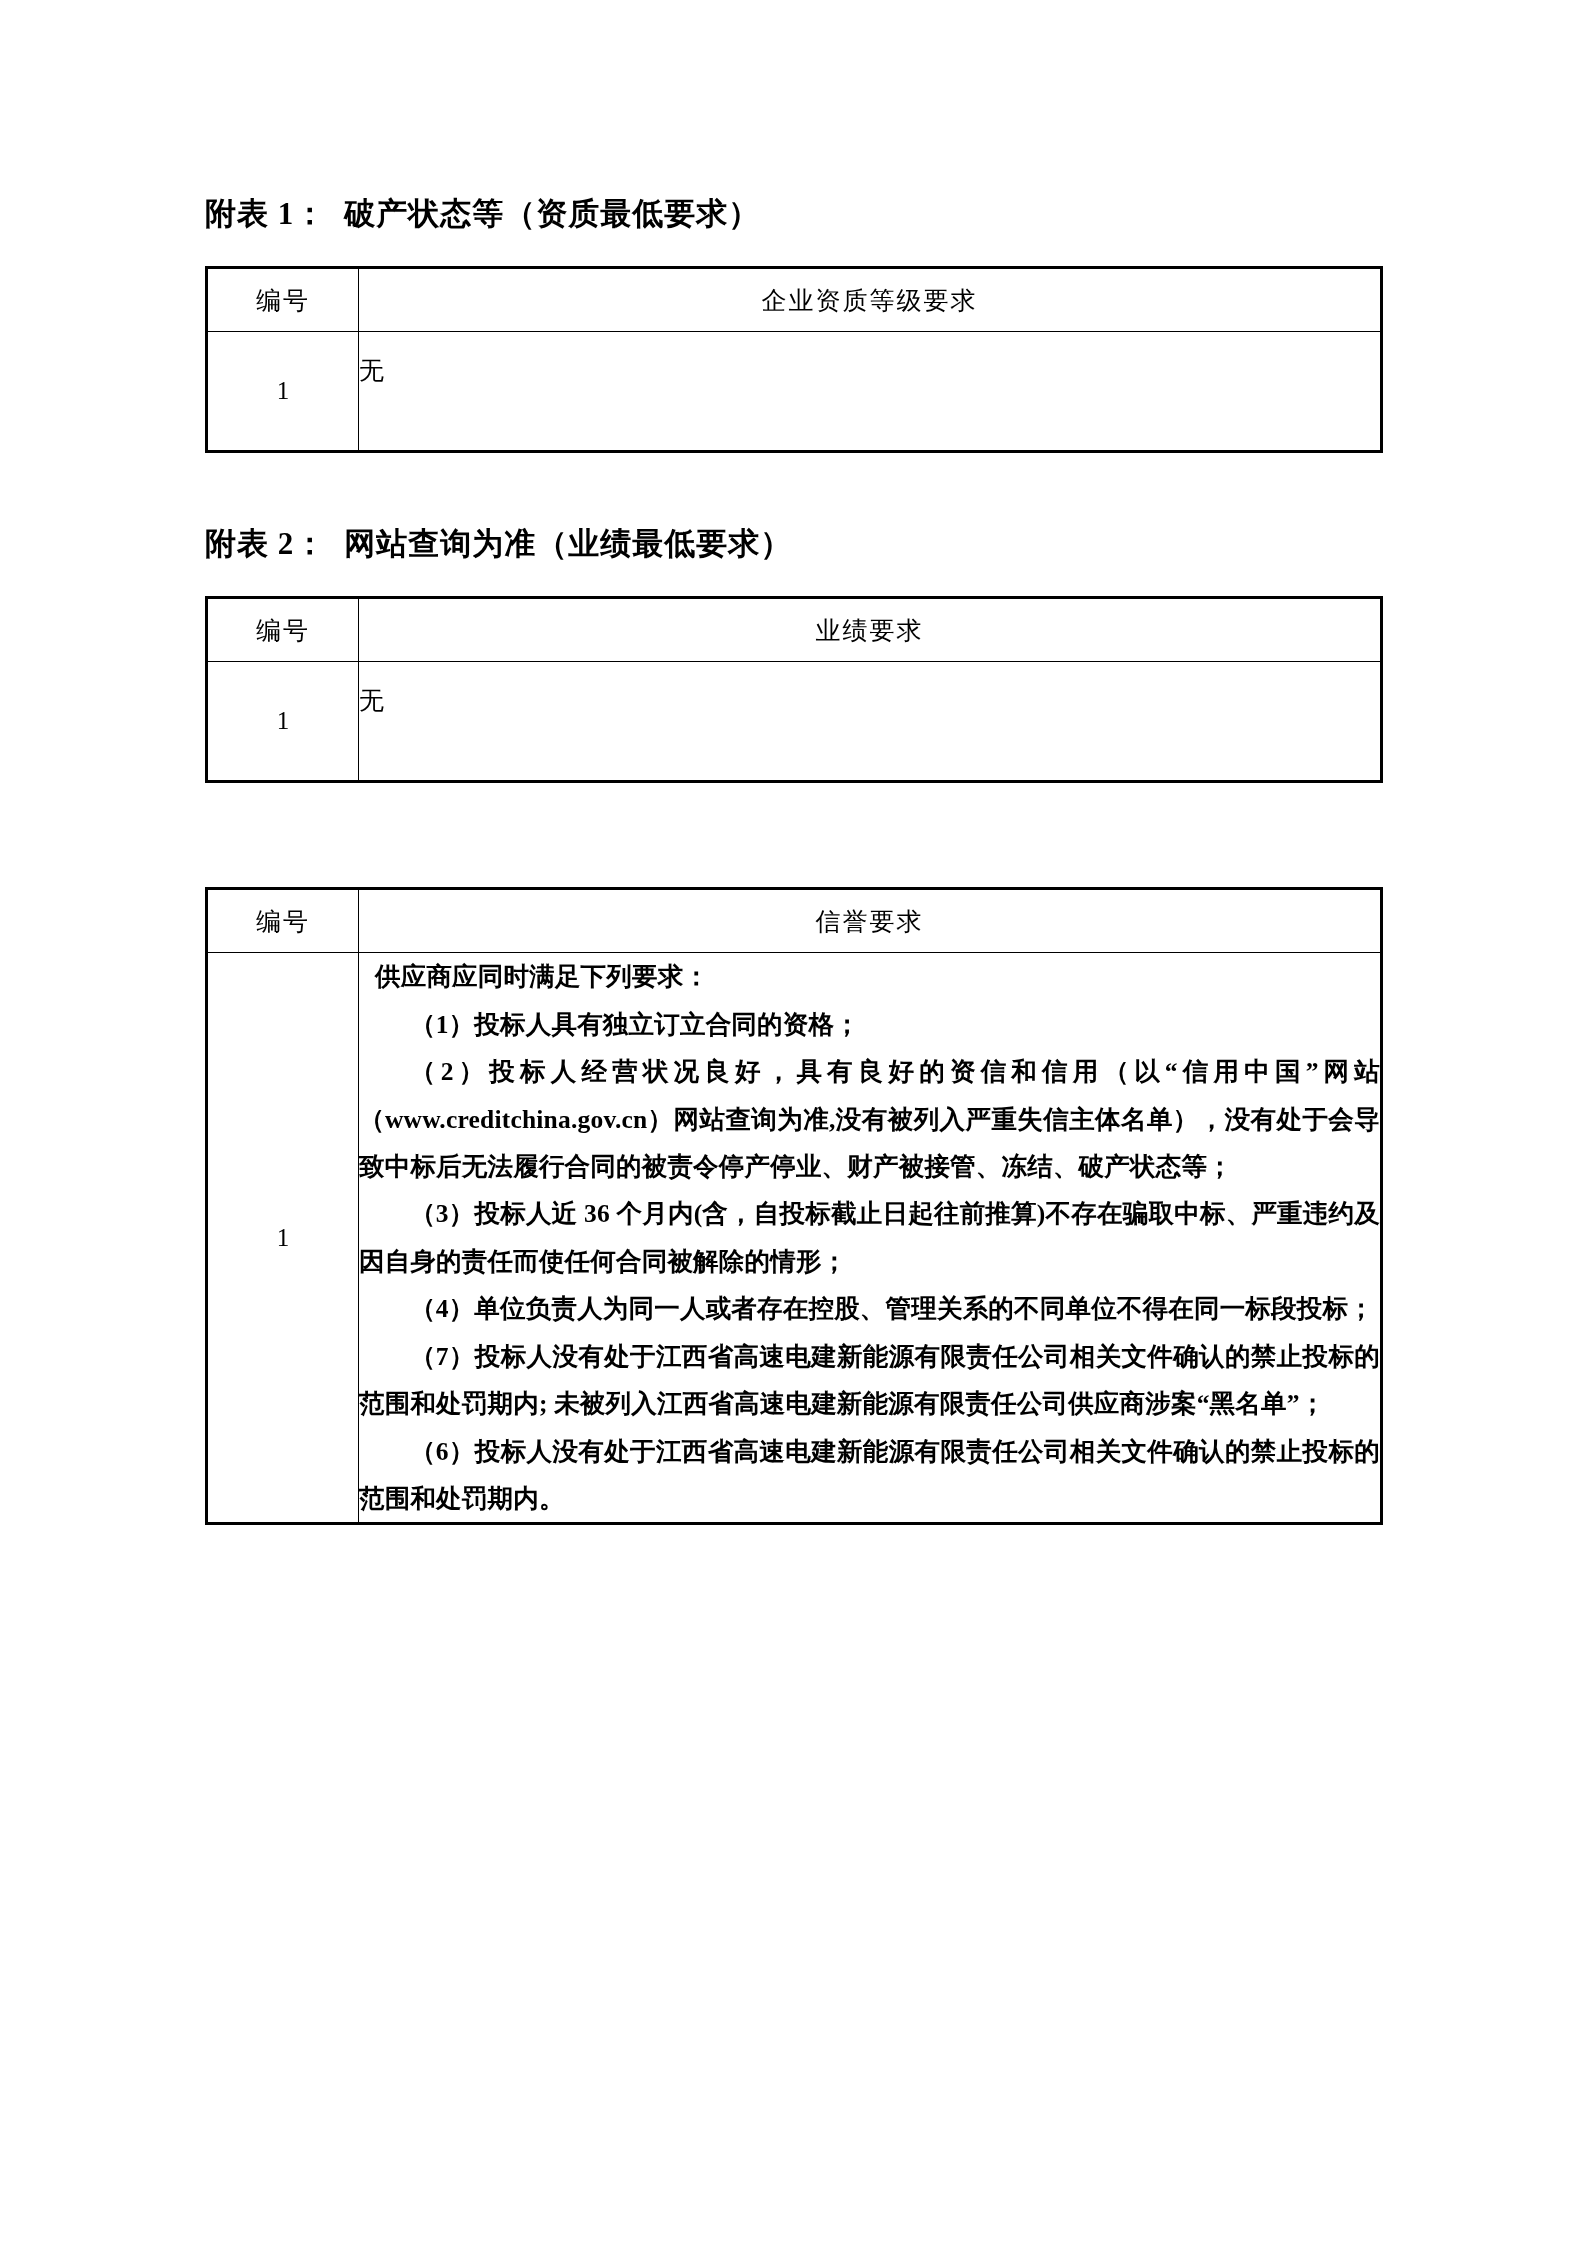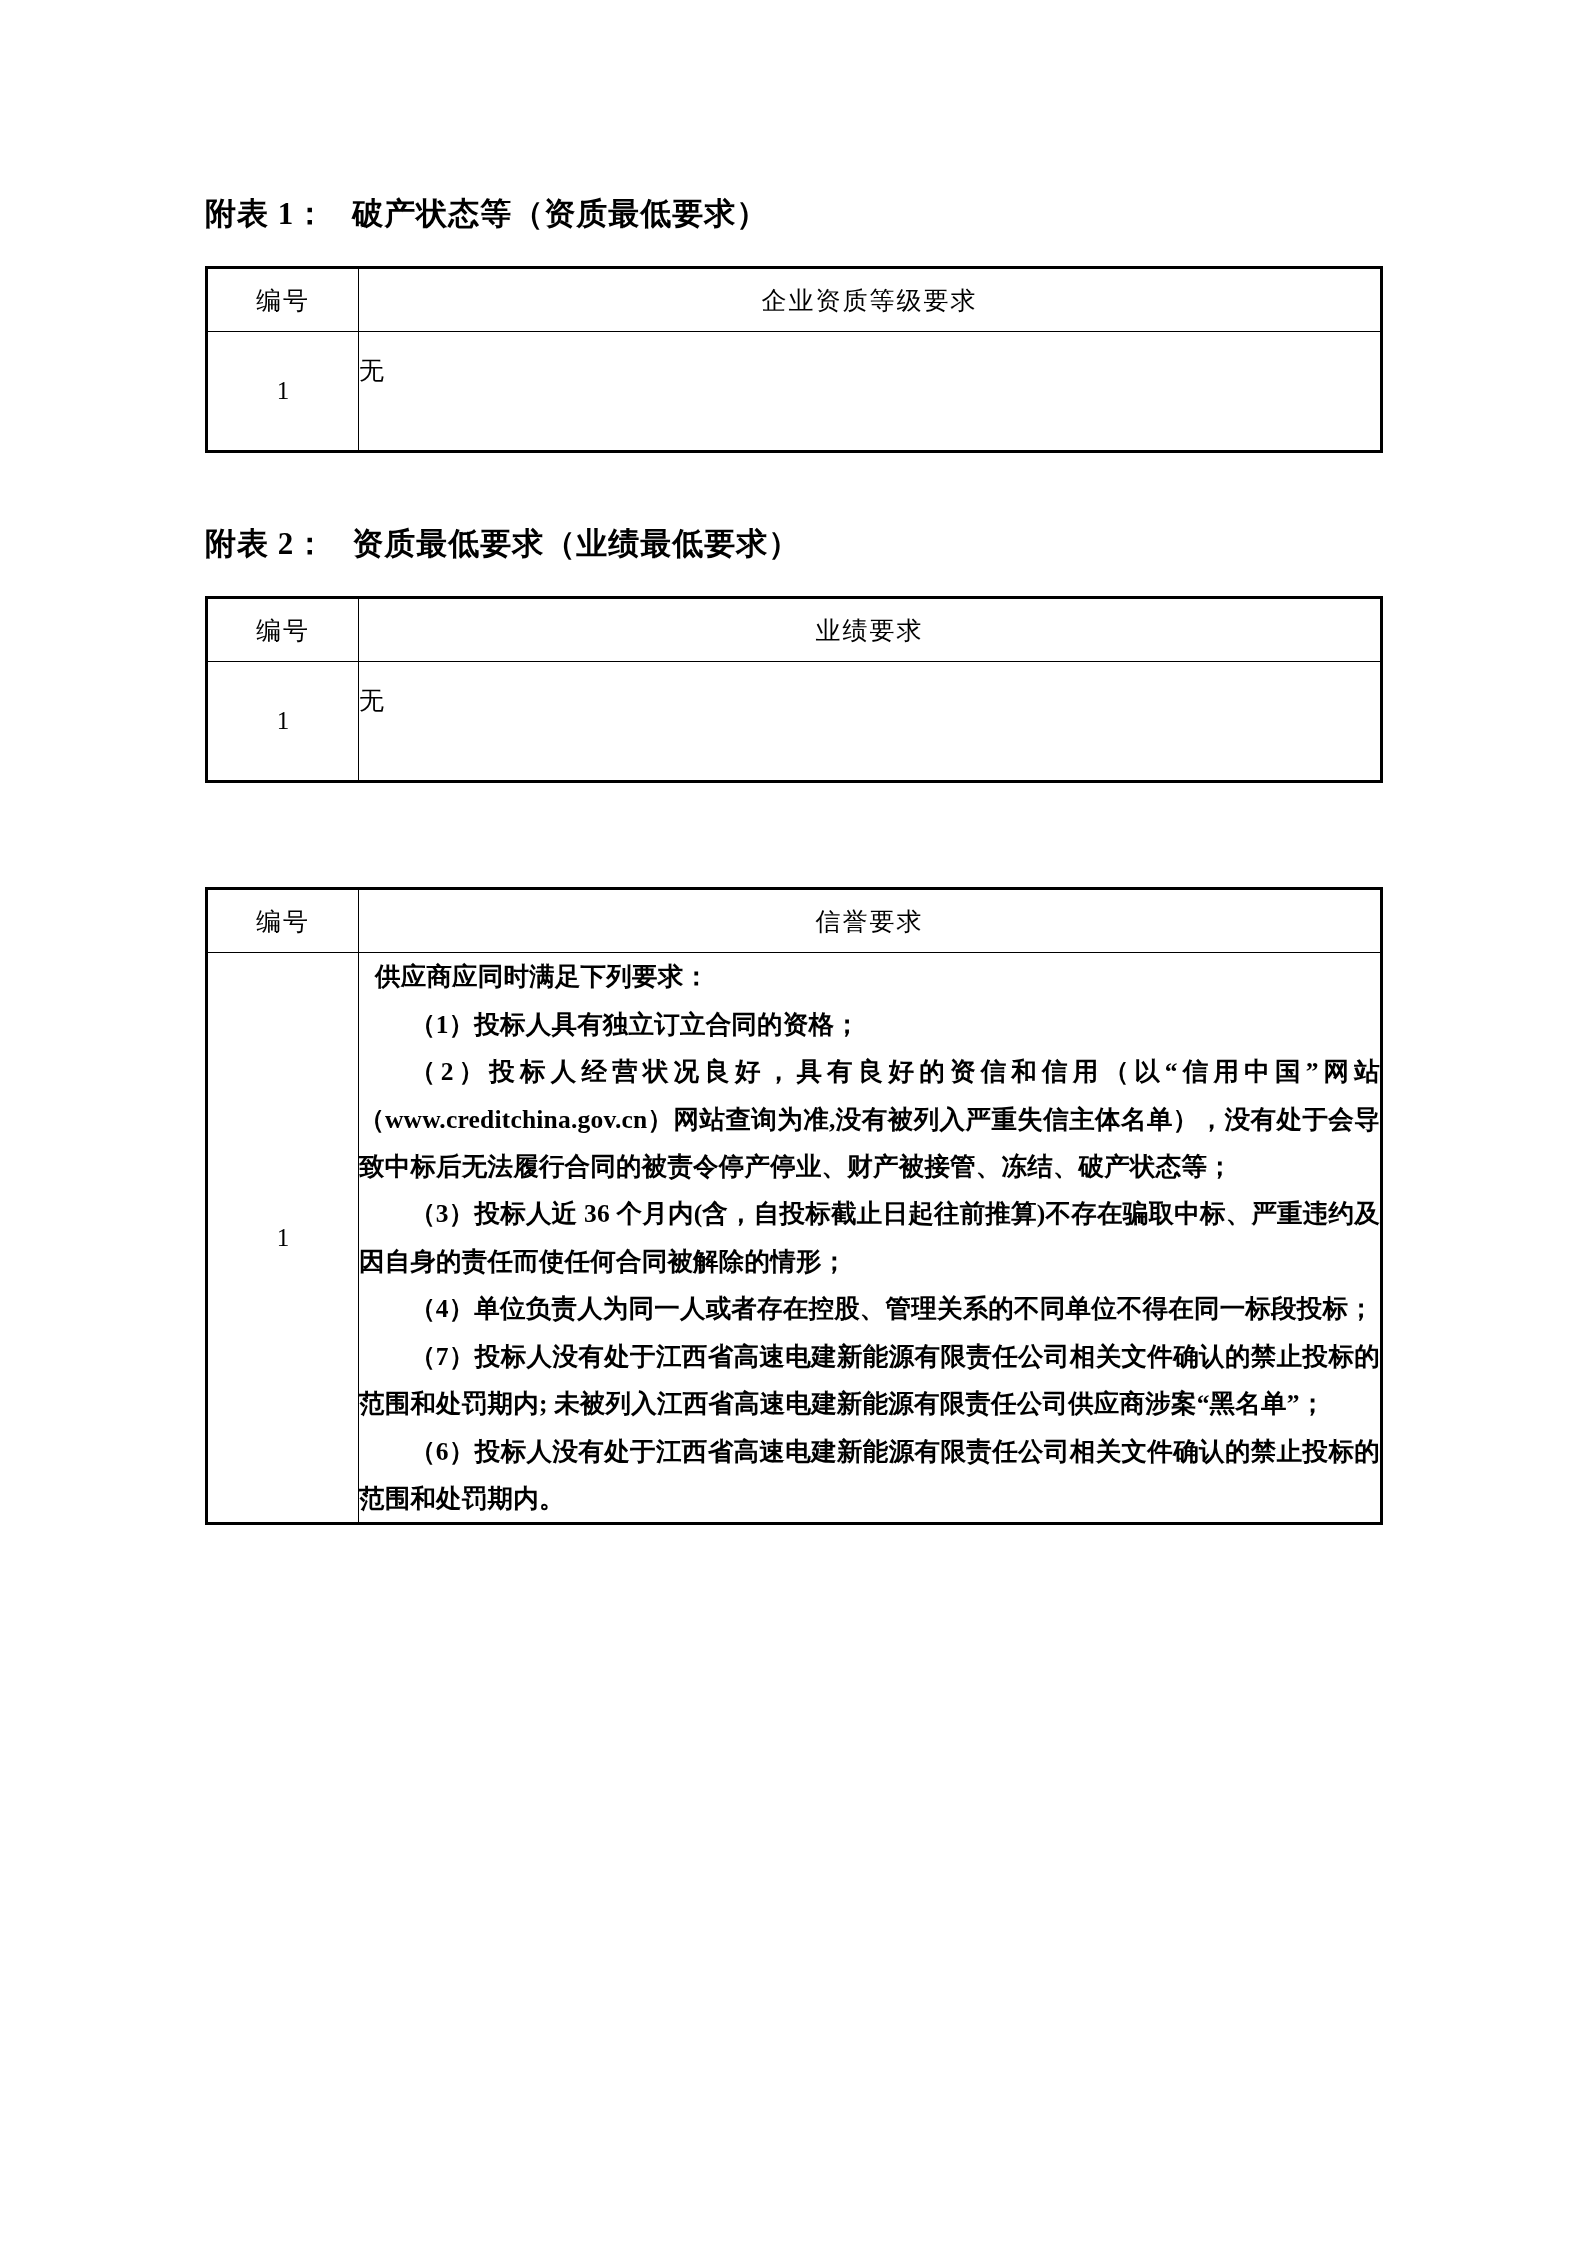--- a/index.html
+++ b/index.html
@@ -32,21 +32,21 @@
   
   .section-title {
     font-size: 31px;
     font-weight: bold;
     letter-spacing: 1px;
     line-height: 1.2;
     white-space: nowrap;
     margin: 0;
     padding: 0;
   }
-  .section-title .st-label { margin-right: 26px; text-align: right; }
+  .section-title .st-label { margin-right: 18px; text-align: right; }
 
   
   table.doc-table {
     border-collapse: collapse;
     width: 1178px;
     table-layout: fixed;
     margin: 0;
   }
   table.doc-table td,
   table.doc-table th {
@@ -136,21 +136,21 @@
         <tr class="row-simple">
           <td class="td-no">1</td>
           <td class="td-req">无</td>
         </tr>
       </tbody>
     </table>
 
     <div class="gap-a"></div>
 
     <div class="section-title">
-      <span class="st-label">附表 2：</span><span>资质最低要求（业绩最低要求）</span>
+      <span class="st-label">附表 2：</span><span>网站查询为准（业绩最低要求）</span>
     </div>
     <div class="gap-head"></div>
 
     <table class="doc-table">
       <colgroup>
           <col class="col-no">
           <col class="col-req">
         </colgroup>
       <thead>
         <tr>

